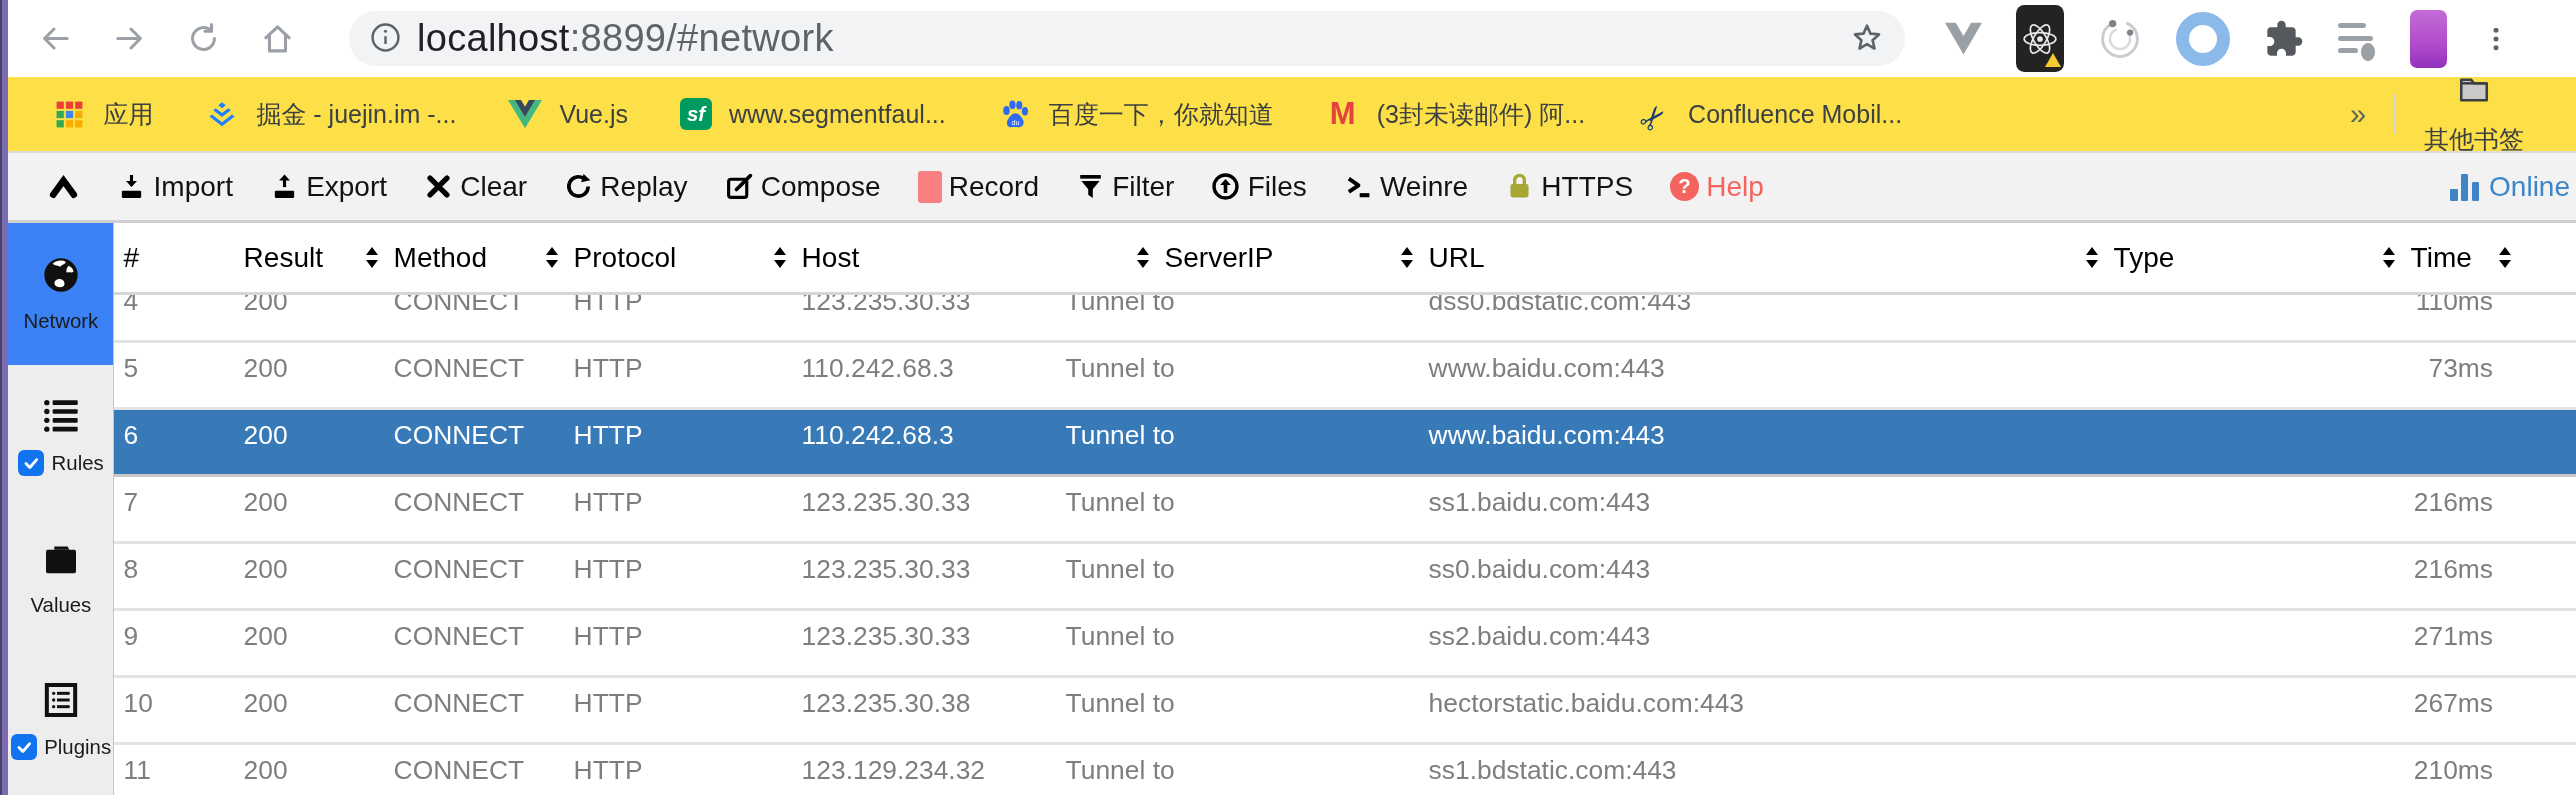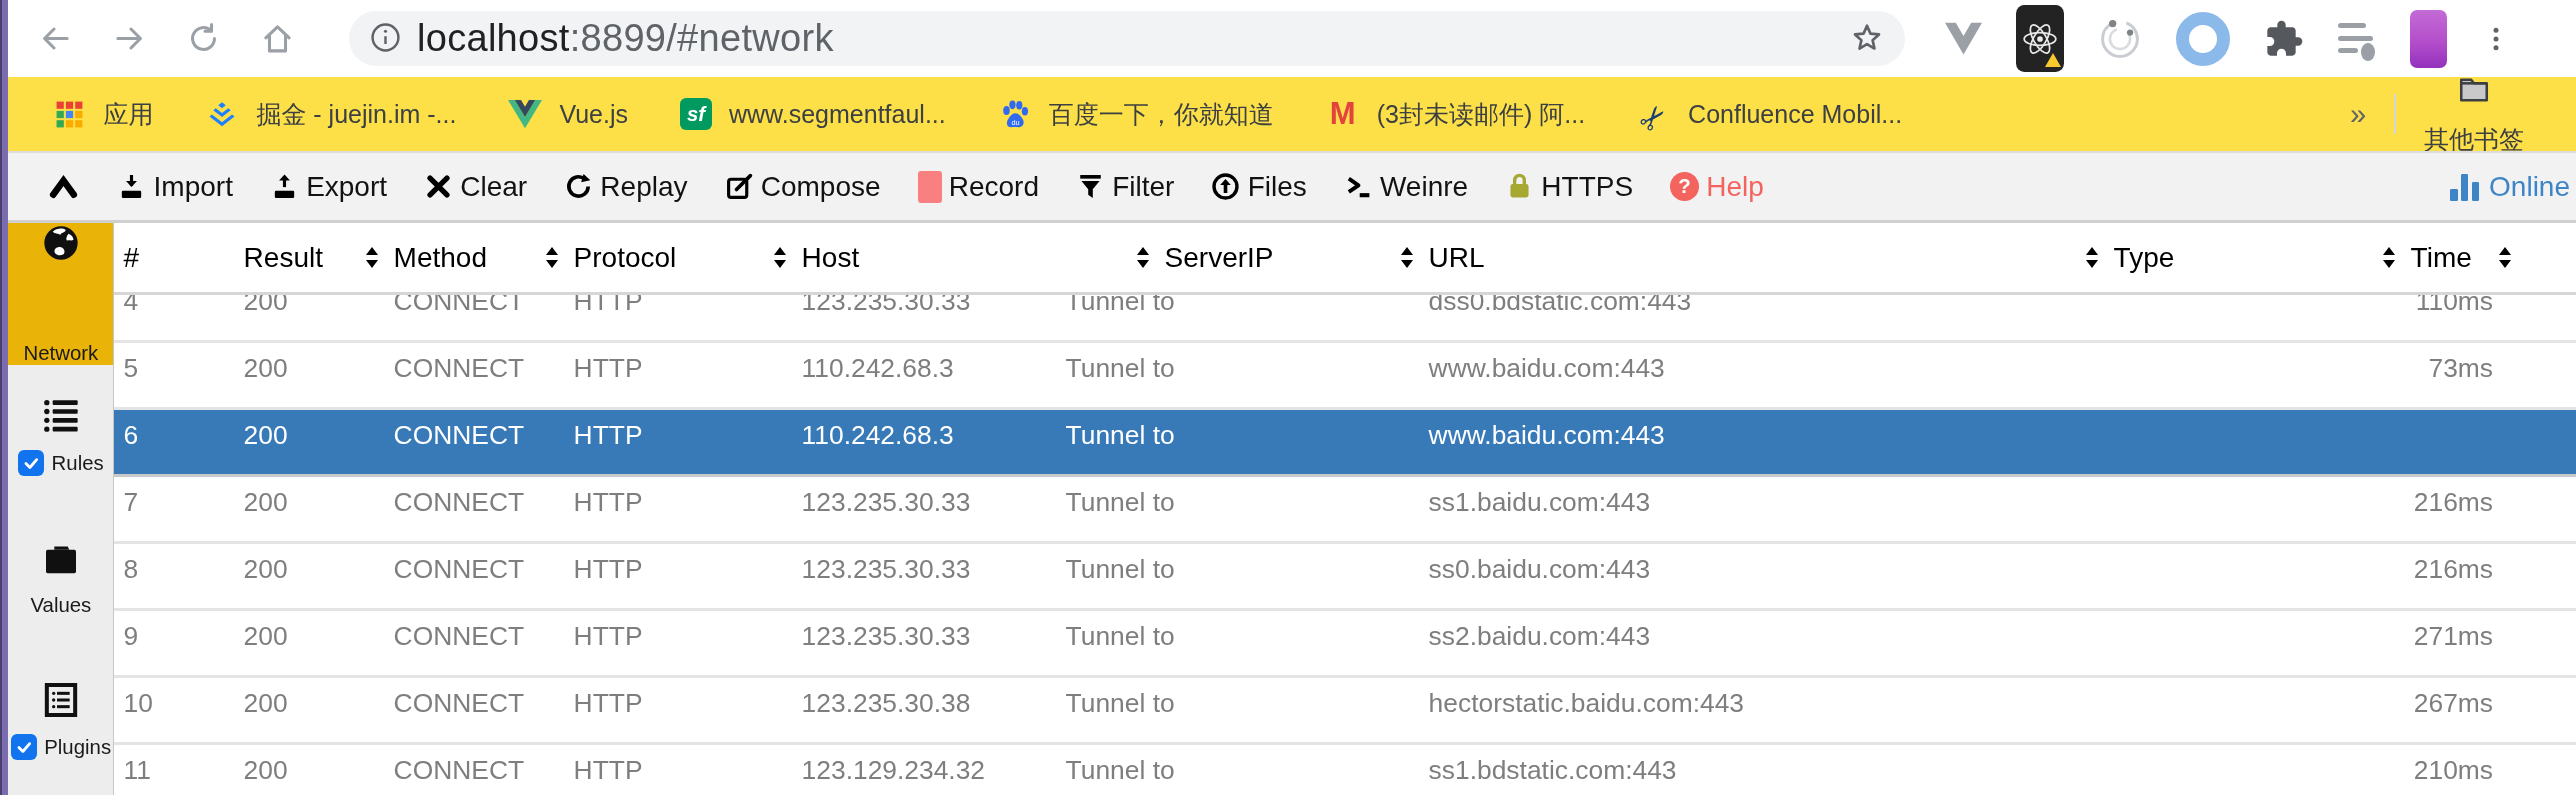--- a/index.html
+++ b/index.html
@@ -67,21 +67,21 @@
   .online-bars{display:flex;align-items:flex-end;gap:3.6px;height:31px;padding-bottom:2.4px;}
   .online-bars i{display:block;width:7.2px;background:var(--online_blue,#3d85c6);border-radius:1.2px;}
   .online-bars i:nth-child(1){height:12px;}
   .online-bars i:nth-child(2){height:26.4px;}
   .online-bars i:nth-child(3){height:19px;}
   
   .sidebar{position:absolute;top:223px;left:8.4px;width:106px;bottom:0;background:#ededee;
            border-right:1.2px solid #c6c6c6;box-sizing:border-box;}
   .sitem{height:142px;display:flex;flex-direction:column;align-items:center;justify-content:center;
          gap:14.4px;font-size:20.4px;color:#1a1a1a;cursor:default;}
-  .sitem.active{background:#eab308;justify-content:space-between;}
+  .sitem.active{background:#3b82f6;}
   .sitem svg{width:40px;height:40px;}
   .chk-row{display:flex;align-items:center;gap:7.2px;}
   .checkbox{width:26.4px;height:26.4px;border-radius:6px;background:var(--checkbox_blue,#1173ee);
             display:flex;align-items:center;justify-content:center;flex:none;}
   .checkbox svg{width:18px;height:18px;stroke:#fff;stroke-width:5;fill:none;stroke-linecap:round;stroke-linejoin:round;}
   
   .table{position:absolute;top:223px;left:114px;right:0;bottom:0;background:#fff;}
   .thead{position:relative;z-index:2;height:72px;display:flex;align-items:center;background:#fff;
          border-bottom:3px solid #d6d6d6;box-sizing:border-box;font-size:28px;color:#000;}
   .hcell{display:flex;align-items:center;justify-content:space-between;box-sizing:border-box;

